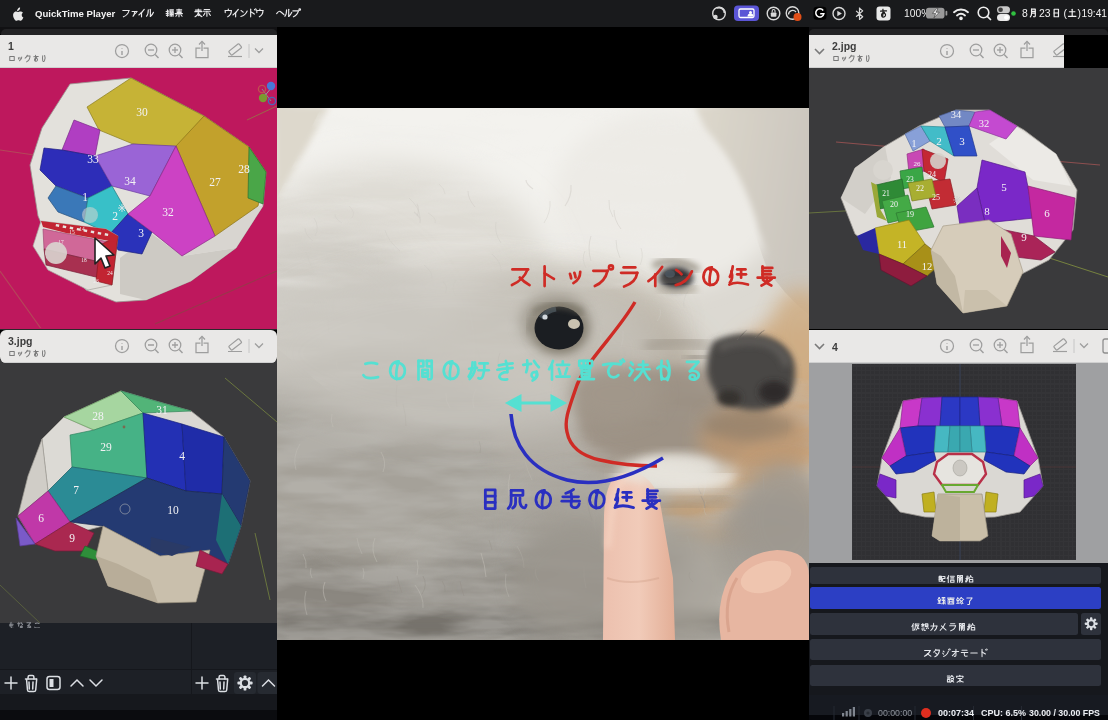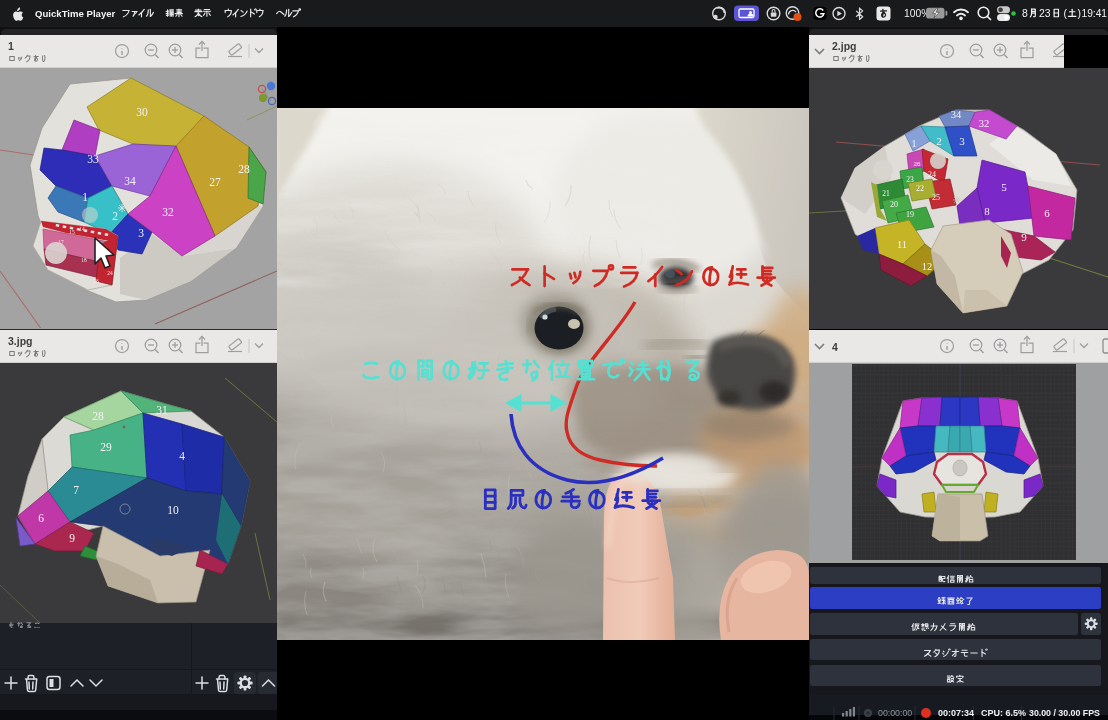--- a/index.html
+++ b/index.html
@@ -1,16 +1,16 @@
 <!DOCTYPE html>
 <html><head><meta charset="utf-8"><style>html,body{margin:0;padding:0;background:#000;}*{box-sizing:border-box;}body{width:1108px;height:720px;position:relative;overflow:hidden;font-family:"Liberation Sans",sans-serif;-webkit-font-smoothing:antialiased;}</style></head><body>
 <div style="position:absolute;left:0;top:27px;width:1108px;height:7px;background:#111113;"></div>
 <div style="position:absolute;left:1px;top:28.5px;width:276px;height:6px;background:#232325;border-radius:5px 5px 0 0;"></div>
 <div style="position:absolute;left:809px;top:28.5px;width:299px;height:6px;background:#232325;border-radius:5px 5px 0 0;"></div>
-<div style="position:absolute;left:0;top:68px;width:277px;height:261px;background:#a3a3a3;overflow:hidden;">
+<div style="position:absolute;left:0;top:68px;width:277px;height:261px;background:#be185d;overflow:hidden;">
     <svg width="277" height="260" viewBox="0 0 277 260" style="position:absolute;left:0;top:0">
       <line x1="0" y1="82" x2="48" y2="89" stroke="#b05858" stroke-width="1.1" opacity="0.75"></line>
       <line x1="0" y1="203" x2="42" y2="262" stroke="#b05858" stroke-width="1.1" opacity="0.75"></line>
       <line x1="155" y1="256" x2="277" y2="203" stroke="#8a4444" stroke-width="1.1" opacity="0.7"></line>
       <line x1="247" y1="52" x2="277" y2="38" stroke="#8a8a40" stroke-width="1" opacity="0.7"></line>
       <polygon points="70,16 131,10 204,48 249,79 266,104 263,138 236,180 191,213 146,232 116,234 86,222 56,190 38,148 30,97 42,60" fill="#e3e1dc" stroke="#9a9792" stroke-width="0.8" stroke-linejoin="round"></polygon>
       <polygon points="152,166 182,188 236,180 191,213 146,232 120,226 120,190" fill="#cdcac4" stroke-linejoin="round"></polygon>
       <polygon points="215,168 258,138 263,138 236,180 182,188" fill="#d8d5d0" stroke-linejoin="round"></polygon>
       <polygon points="87,39 131,10 204,48 178,80 133,76 99,62" fill="#c6b336" stroke="#8a7c20" stroke-width="0.7" stroke-linejoin="round"></polygon>
       <polygon points="204,48 249,79 266,104 258,138 215,168 176,78" fill="#c2a12c" stroke="#8a7318" stroke-width="0.7" stroke-linejoin="round"></polygon>
@@ -147,21 +147,21 @@
       <text x="98" y="60" font-size="11.5" fill="#f2f2f4" font-family="Liberation Serif, serif" text-anchor="middle">28</text>
       <text x="162" y="54" font-size="11.5" fill="#f2f2f4" font-family="Liberation Serif, serif" text-anchor="middle">31</text>
       <text x="106" y="91" font-size="11.5" fill="#f2f2f4" font-family="Liberation Serif, serif" text-anchor="middle">29</text>
       <text x="182" y="100" font-size="11.5" fill="#f2f2f4" font-family="Liberation Serif, serif" text-anchor="middle">4</text>
       <text x="76" y="134" font-size="11.5" fill="#f2f2f4" font-family="Liberation Serif, serif" text-anchor="middle">7</text>
       <text x="173" y="154" font-size="11.5" fill="#f2f2f4" font-family="Liberation Serif, serif" text-anchor="middle">10</text>
       <text x="41" y="162" font-size="11.5" fill="#f2f2f4" font-family="Liberation Serif, serif" text-anchor="middle">6</text>
       <text x="72" y="182" font-size="11.5" fill="#f2f2f4" font-family="Liberation Serif, serif" text-anchor="middle">9</text>
     </svg>
   </div>
-<div style="position:absolute;left:0px;top:330px;width:277px;height:33px;overflow:hidden;"><svg width="277" height="33" viewBox="0 0 277 33">
+<div style="position:absolute;left:0px;top:330px;width:277px;height:33px;overflow:hidden;border-radius:6px;"><svg width="277" height="33" viewBox="0 0 277 33">
       <rect width="277" height="33" fill="#e9e8e7"></rect>
       <rect y="32" width="277" height="1" fill="#cfcfcf"></rect>
       <text x="8" y="14.5" font-size="10.5" font-weight="bold" fill="#3c3c3c" font-family="Liberation Sans, sans-serif">3.jpg</text>
       <g transform="translate(8,0)">
         <g transform="translate(0.00,19.50) scale(0.0800)" fill="none" stroke="#7a7a7a" stroke-width="12.5" stroke-linecap="round" stroke-linejoin="round">
           <path d="M22,24 H78 V76 H22 Z"></path>
         </g>
         <g transform="translate(8.00,19.50) scale(0.0800)" fill="none" stroke="#7a7a7a" stroke-width="12.5" stroke-linecap="round" stroke-linejoin="round">
           <path d="M30,40 C33,48 34,53 35,59"></path>
           <path d="M48,36 C51,44 52,49 53,55"></path>

